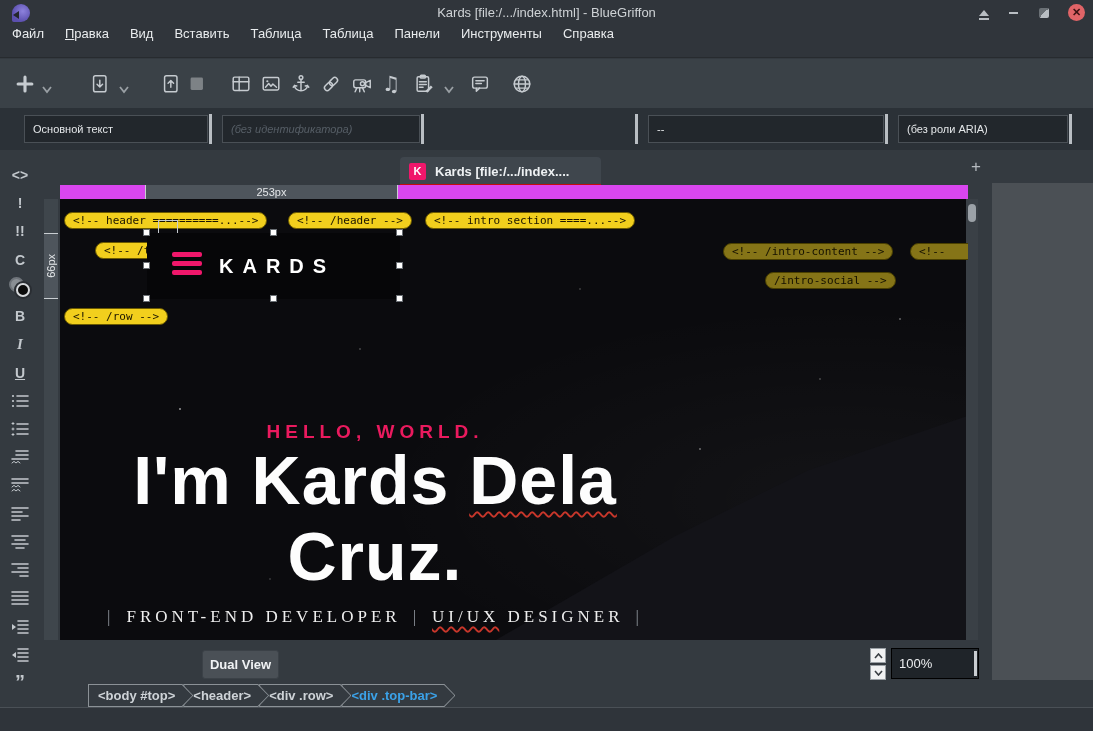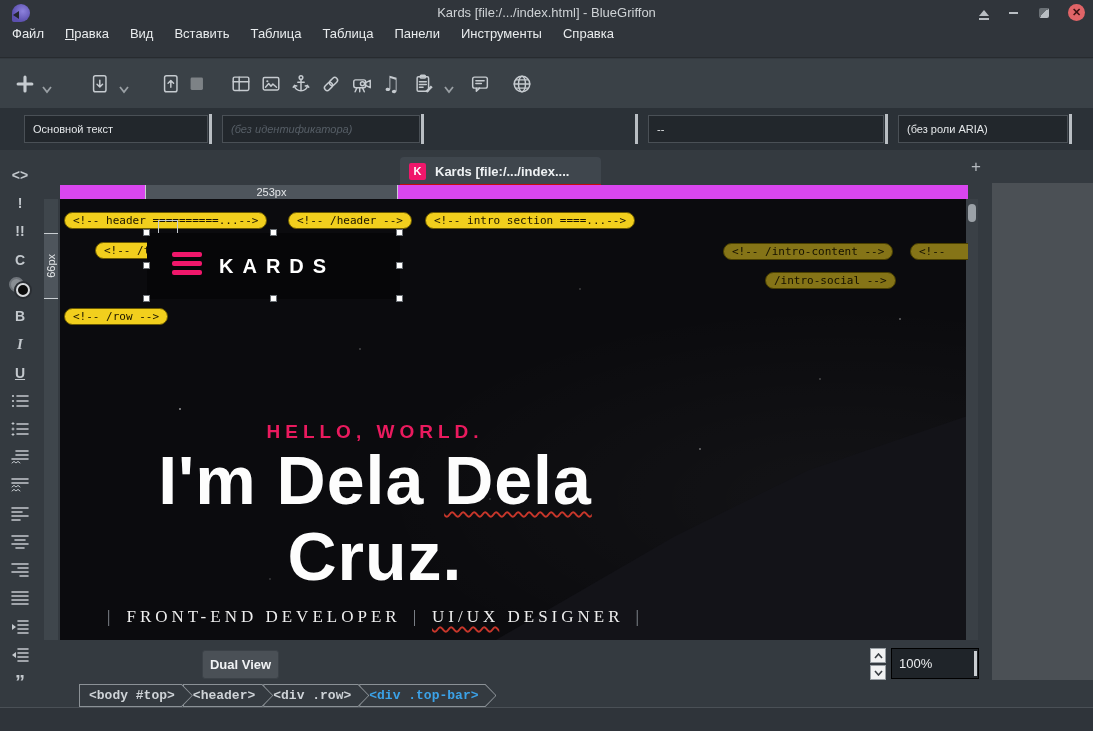--- a/index.html
+++ b/index.html
@@ -124,21 +124,21 @@
   .vtab:last-child { border-right:none; }
   .vtab.active { background:#555b61; color:#4da3e8; }
   .spinner { position:absolute; left:870px; top:648px; width:16px; height:32px; }
   .spinbtn { position:absolute; left:0; width:16px; height:15px; background:#f1f2f3; border:1px solid #9aa0a5;
     display:flex; align-items:center; justify-content:center; }
   .spinbtn svg { stroke:#3a3f44; stroke-width:1.6; fill:none; }
   .zoomfield { position:absolute; left:891px; top:648px; width:88px; height:31px; background:#1f2429;
     border:1px solid #000; color:#eceef0; font-size:13px; display:flex; align-items:center; padding-left:7px; }
   .zoombar { position:absolute; left:974px; top:651px; width:3px; height:25px; background:#c8ccd0; }
   
-  .crumbs { position:absolute; left:79px; top:684px; height:16px; display:flex;font-family:Liberation Mono, monospace; }
+  .crumbs { position:absolute; left:88px; top:684px; height:16px; display:flex; }
   .crumb { position:relative; height:23px; margin-right:-10px;
     clip-path:polygon(0 0, calc(100% - 11px) 0, 100% 50%, calc(100% - 11px) 100%, 0 100%);
     background:#8b9196; display:flex; align-items:center; }
   .crumb::before { content:""; position:absolute; inset:1px;
     clip-path:polygon(0 0, calc(100% - 10.4px) 0, 100% 50%, calc(100% - 10.4px) 100%, 0 100%);
     background:#343a40; }
   .crumb span { position:relative; z-index:1; padding:0 18px 0 10px; font-size:13px; font-weight:bold; color:#ced3d7; white-space:nowrap; }
   .crumb.active span { color:#3ba2e8; }
   .statusline { position:absolute; left:0; top:707px; width:100%; height:1px; background:#4a5056; }
   .statusbar { position:absolute; left:0; top:708px; width:100%; height:23px; background:#2f343a; }
@@ -434,21 +434,21 @@
     <div class="handle" style="left:336px;top:30px"></div>
     <div class="handle" style="left:83px;top:63px"></div>
     <div class="handle" style="left:336px;top:63px"></div>
     <div class="handle" style="left:83px;top:96px"></div>
     <div class="handle" style="left:210px;top:96px"></div>
     <div class="handle" style="left:336px;top:96px"></div>
 
     <div class="hero">
       <div class="greeting">HELLO, WORLD.</div>
       <div class="hero-title">
-        <span>I'm Dela </span><span class="wavy">Dela</span><br>
+        <span>I'm Kards </span><span class="wavy">Dela</span><br>
         <span>Cruz.</span>
       </div>
       <div class="tagline">
         <span class="pipe">|</span><span>FRONT-END DEVELOPER</span><span class="pipe">|</span><span class="wavy2">UI/UX</span><span> DESIGNER</span><span class="pipe">|</span>
       </div>
     </div>
   </div>
 
   <div class="vscroll">
     <div class="vthumb"></div>

